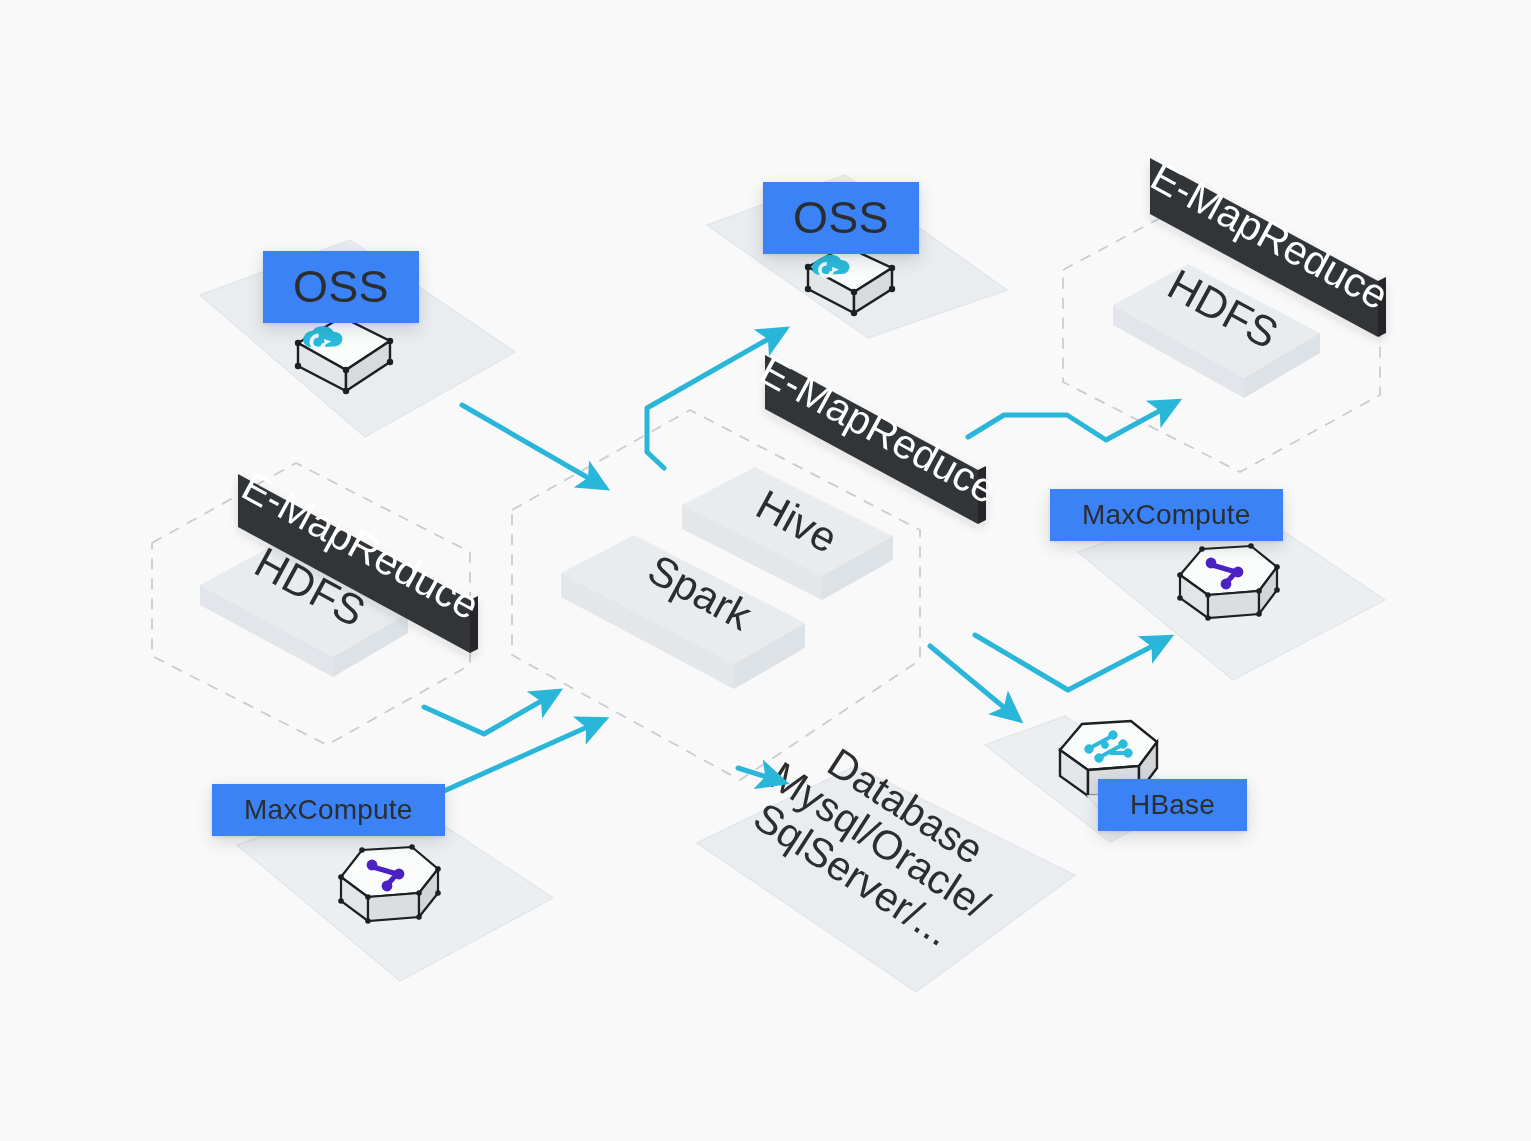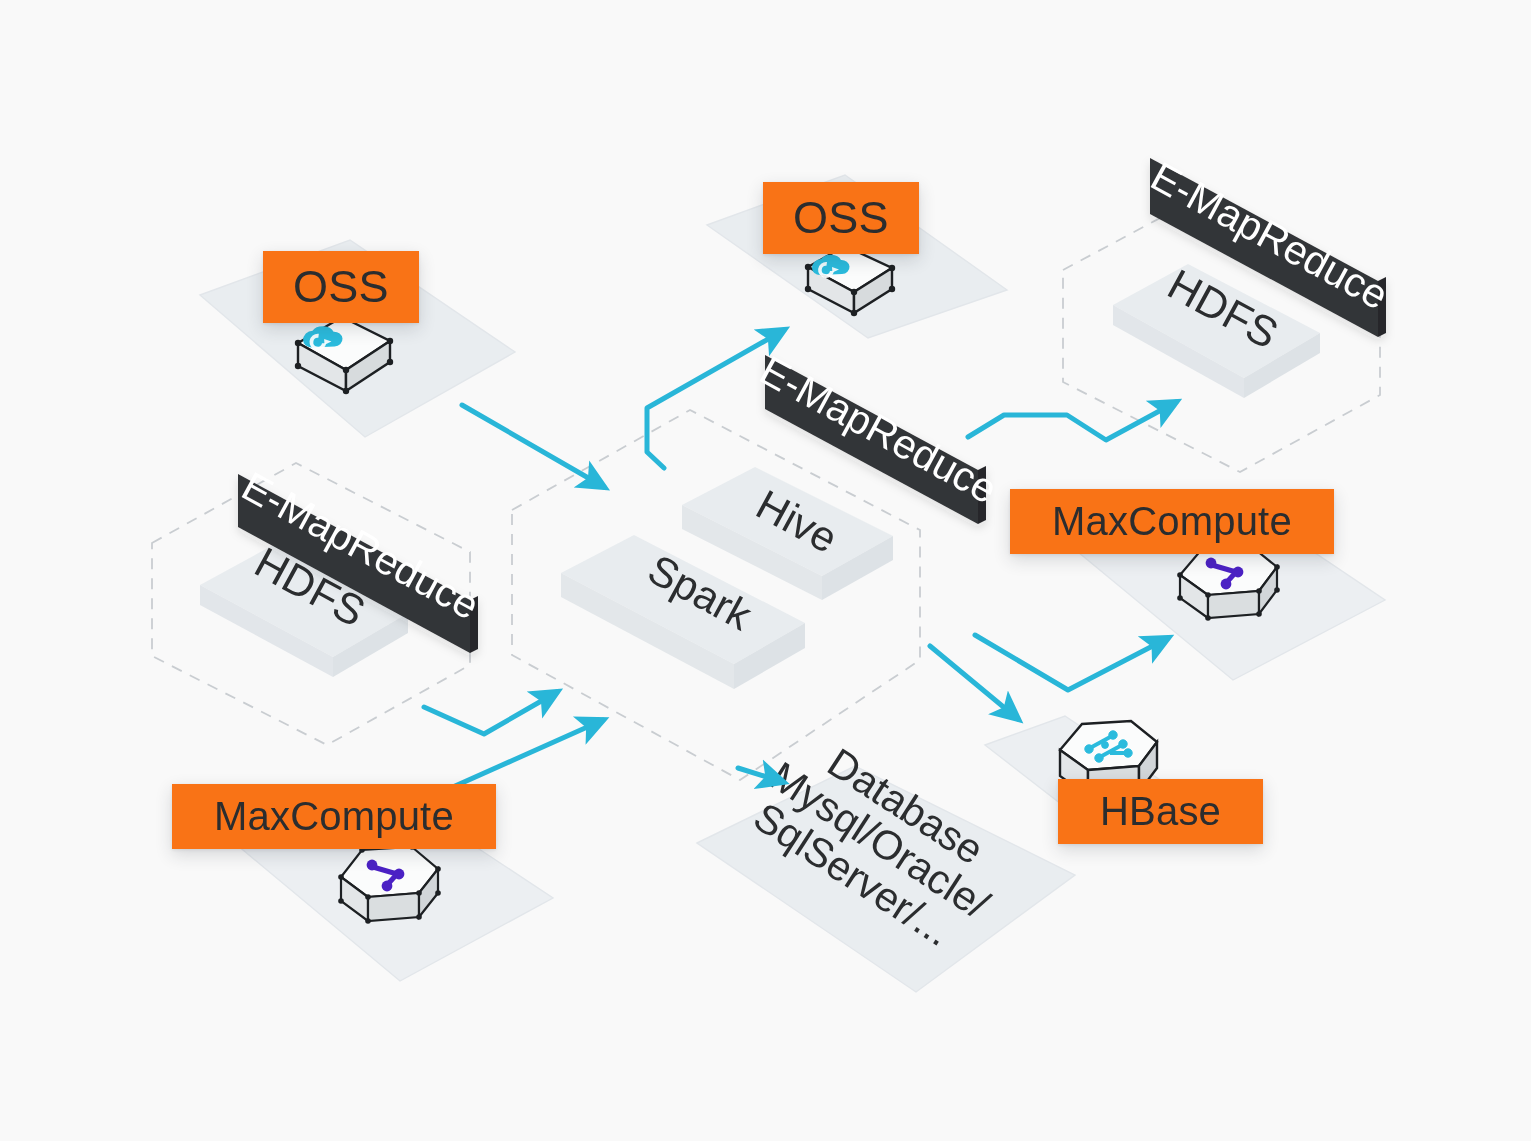--- a/index.html
+++ b/index.html
@@ -9,30 +9,30 @@
     font-family:"Liberation Sans", sans-serif;
     overflow:hidden;
     position:relative;
   }
   #stage{position:absolute;inset:0;width:1531px;height:1141px;}
   svg#scene{position:absolute;left:0;top:0;width:1531px;height:1141px;display:block;}
 
   
   .chip{
     position:absolute;
-    background:#f97316;
+    background:#3b82f6;
     color:#2b2d2f;
     display:flex;align-items:center;justify-content:center;
     box-shadow:0 6px 16px rgba(40,45,55,.16), 0 1px 3px rgba(40,45,55,.10);
     white-space:nowrap;
     letter-spacing:.2px;
     font-weight:400;
   }
   .chip.lg{font-size:45px;padding:10px 30px;}
-  .chip.md{font-size:40px;padding:10px 42px;}
+  .chip.md{font-size:28px;padding:10px 32px;margin-left:40px;}
 </style>
 </head>
 <body style="background: rgb(249, 249, 249);">
 
 <div id="stage">
 
   <svg id="scene" viewBox="0 0 1531 1141" xmlns="http://www.w3.org/2000/svg">
     <defs>
       <marker id="ah" markerWidth="7" markerHeight="7" refX="5.2" refY="3.5" orient="auto" markerUnits="strokeWidth">
         <path d="M0,0.4 L6.6,3.5 L0,6.6 L1.5,3.5 Z" fill="#29b6d8"></path>

